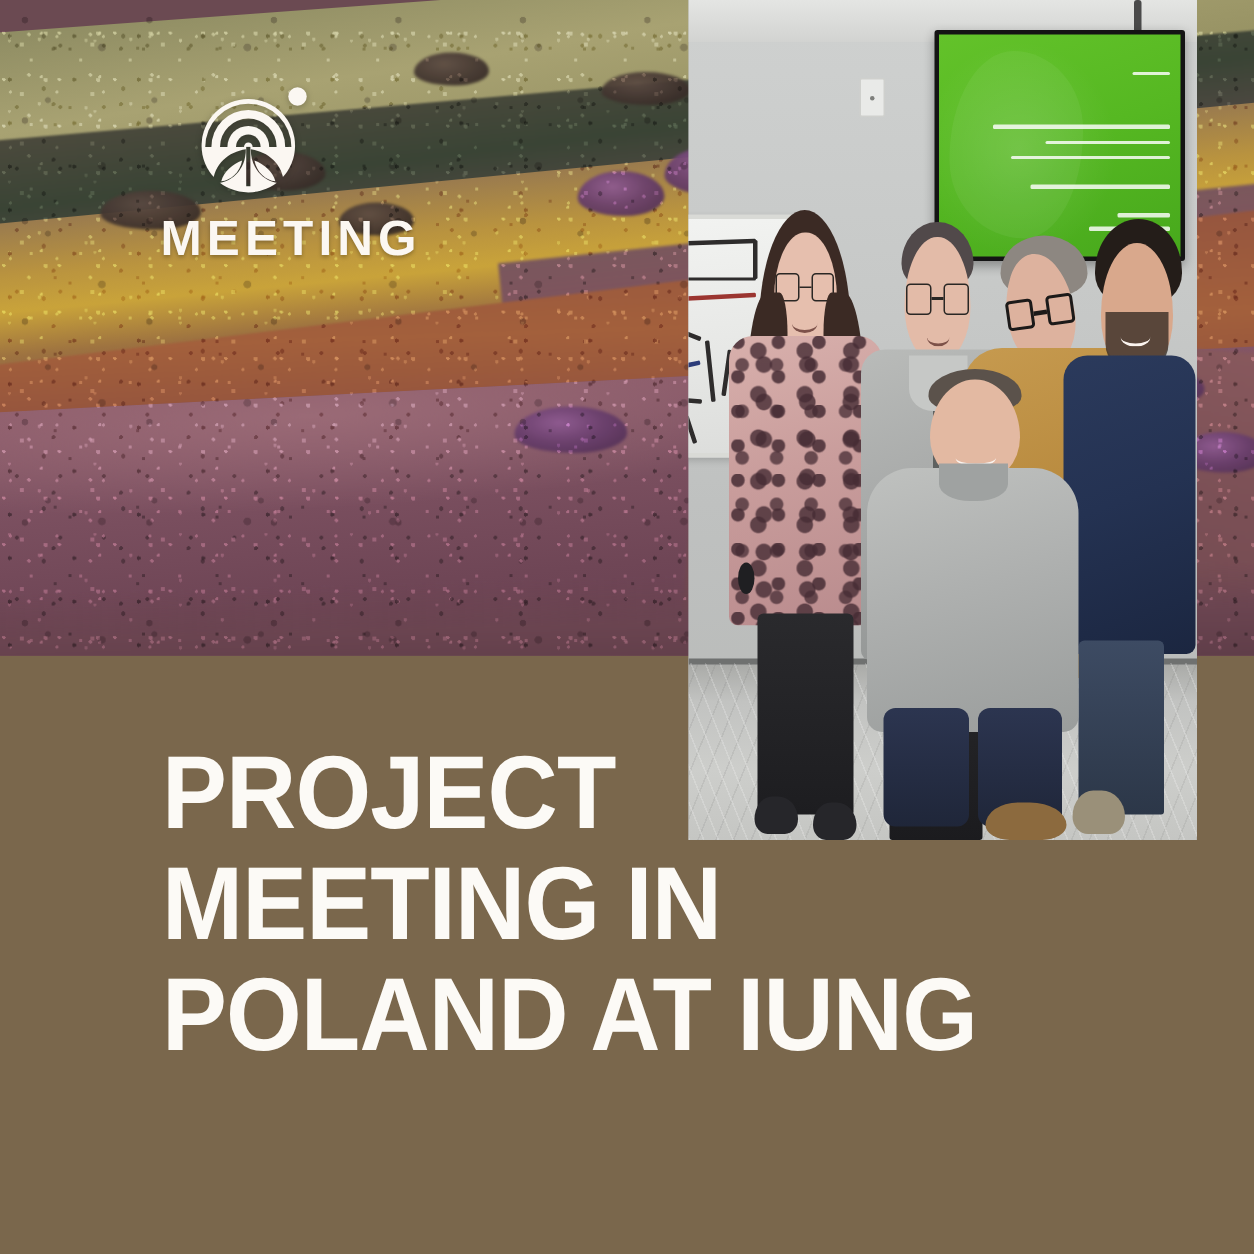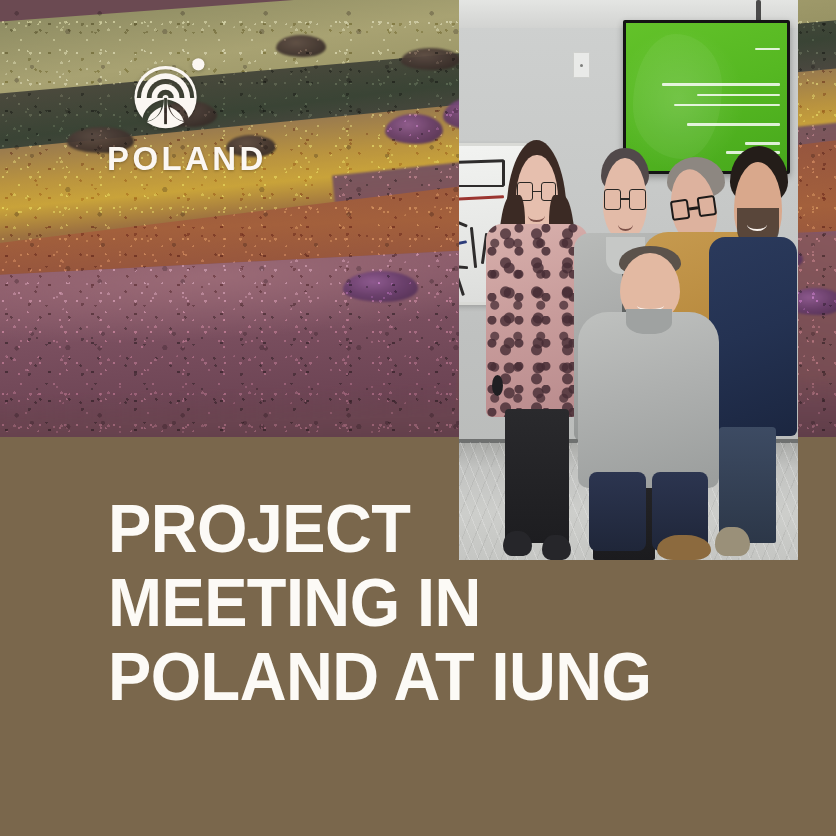--- a/index.html
+++ b/index.html
@@ -327,21 +327,21 @@
           <path d="M42 67 C34 70 27 76 25 84 C33 83 40 77 42 67 Z" fill="#fff"></path>
           <path d="M49 58 C63 60 75 70 76 86 C61 86 49 75 49 58 Z" fill="#000"></path>
           <path d="M52 67 C60 70 67 76 69 84 C61 83 54 77 52 67 Z" fill="#fff"></path>
 
           <rect x="45.3" y="56" width="3.4" height="32" fill="#000"></rect>
         </mask>
       </defs>
       <rect x="0" y="0" width="100" height="100" fill="#FBF7F2" mask="url(#logoMask)"></rect>
       <circle cx="87" cy="15" r="7.5" fill="#FBF7F2"></circle>
     </svg>
-    <span class="brand-name">POLAND</span>
+    <span class="brand-name">MEETING</span>
   </div>
 
   <div class="inset">
     <div class="room"></div>
     <div class="ceiling"></div>
     <div class="ceil-rail"></div>
     <div class="ceil-rail2"></div>
 
     <div class="tv">
       <div class="tv-screen">

